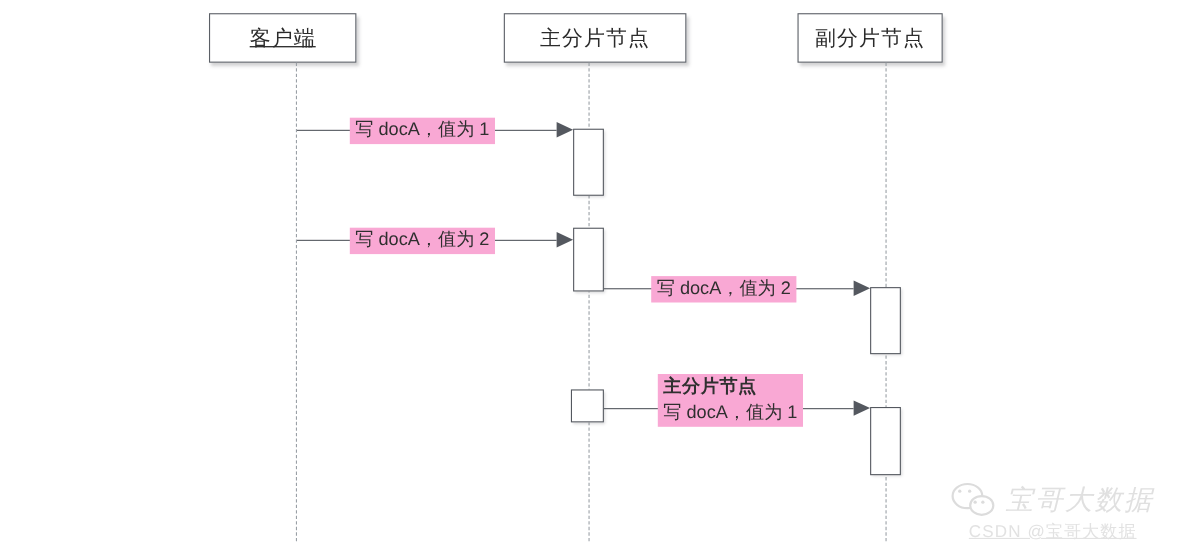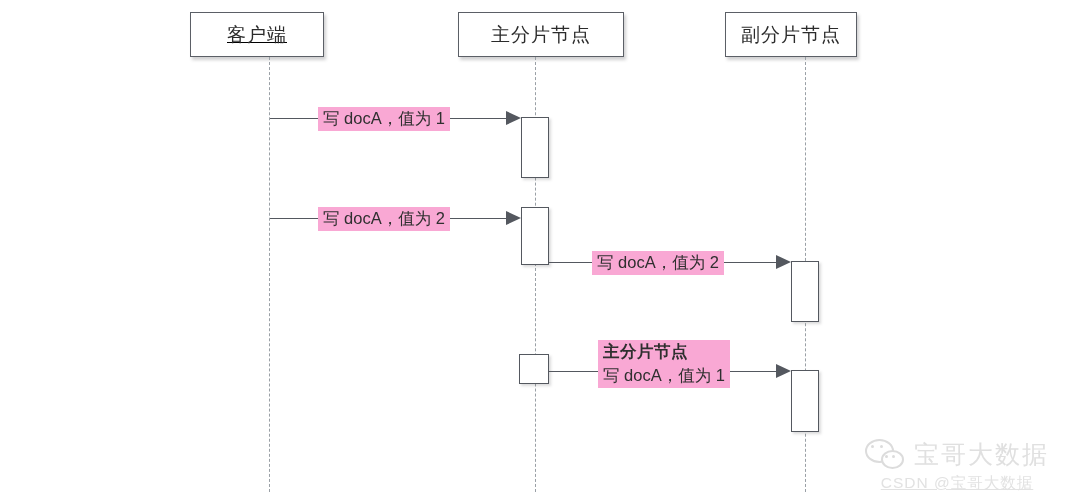--- a/index.html
+++ b/index.html
@@ -126,20 +126,21 @@
     position: absolute;
     width: 3.2px; height: 3.2px;
     border-radius: 50%;
     background: #dcdcdc;
   }
   .wm-title {
     font-size: 25px;
     color: #e0e0e0;
     letter-spacing: 2px;
     white-space: nowrap;
+    font-style: italic;
   }
   .wm-sub {
     margin-top: 2px;
     font-size: 15.5px;
     color: #e2e2e2;
     letter-spacing: 1px;
     white-space: nowrap;
     text-decoration: underline;
   }
 </style>

